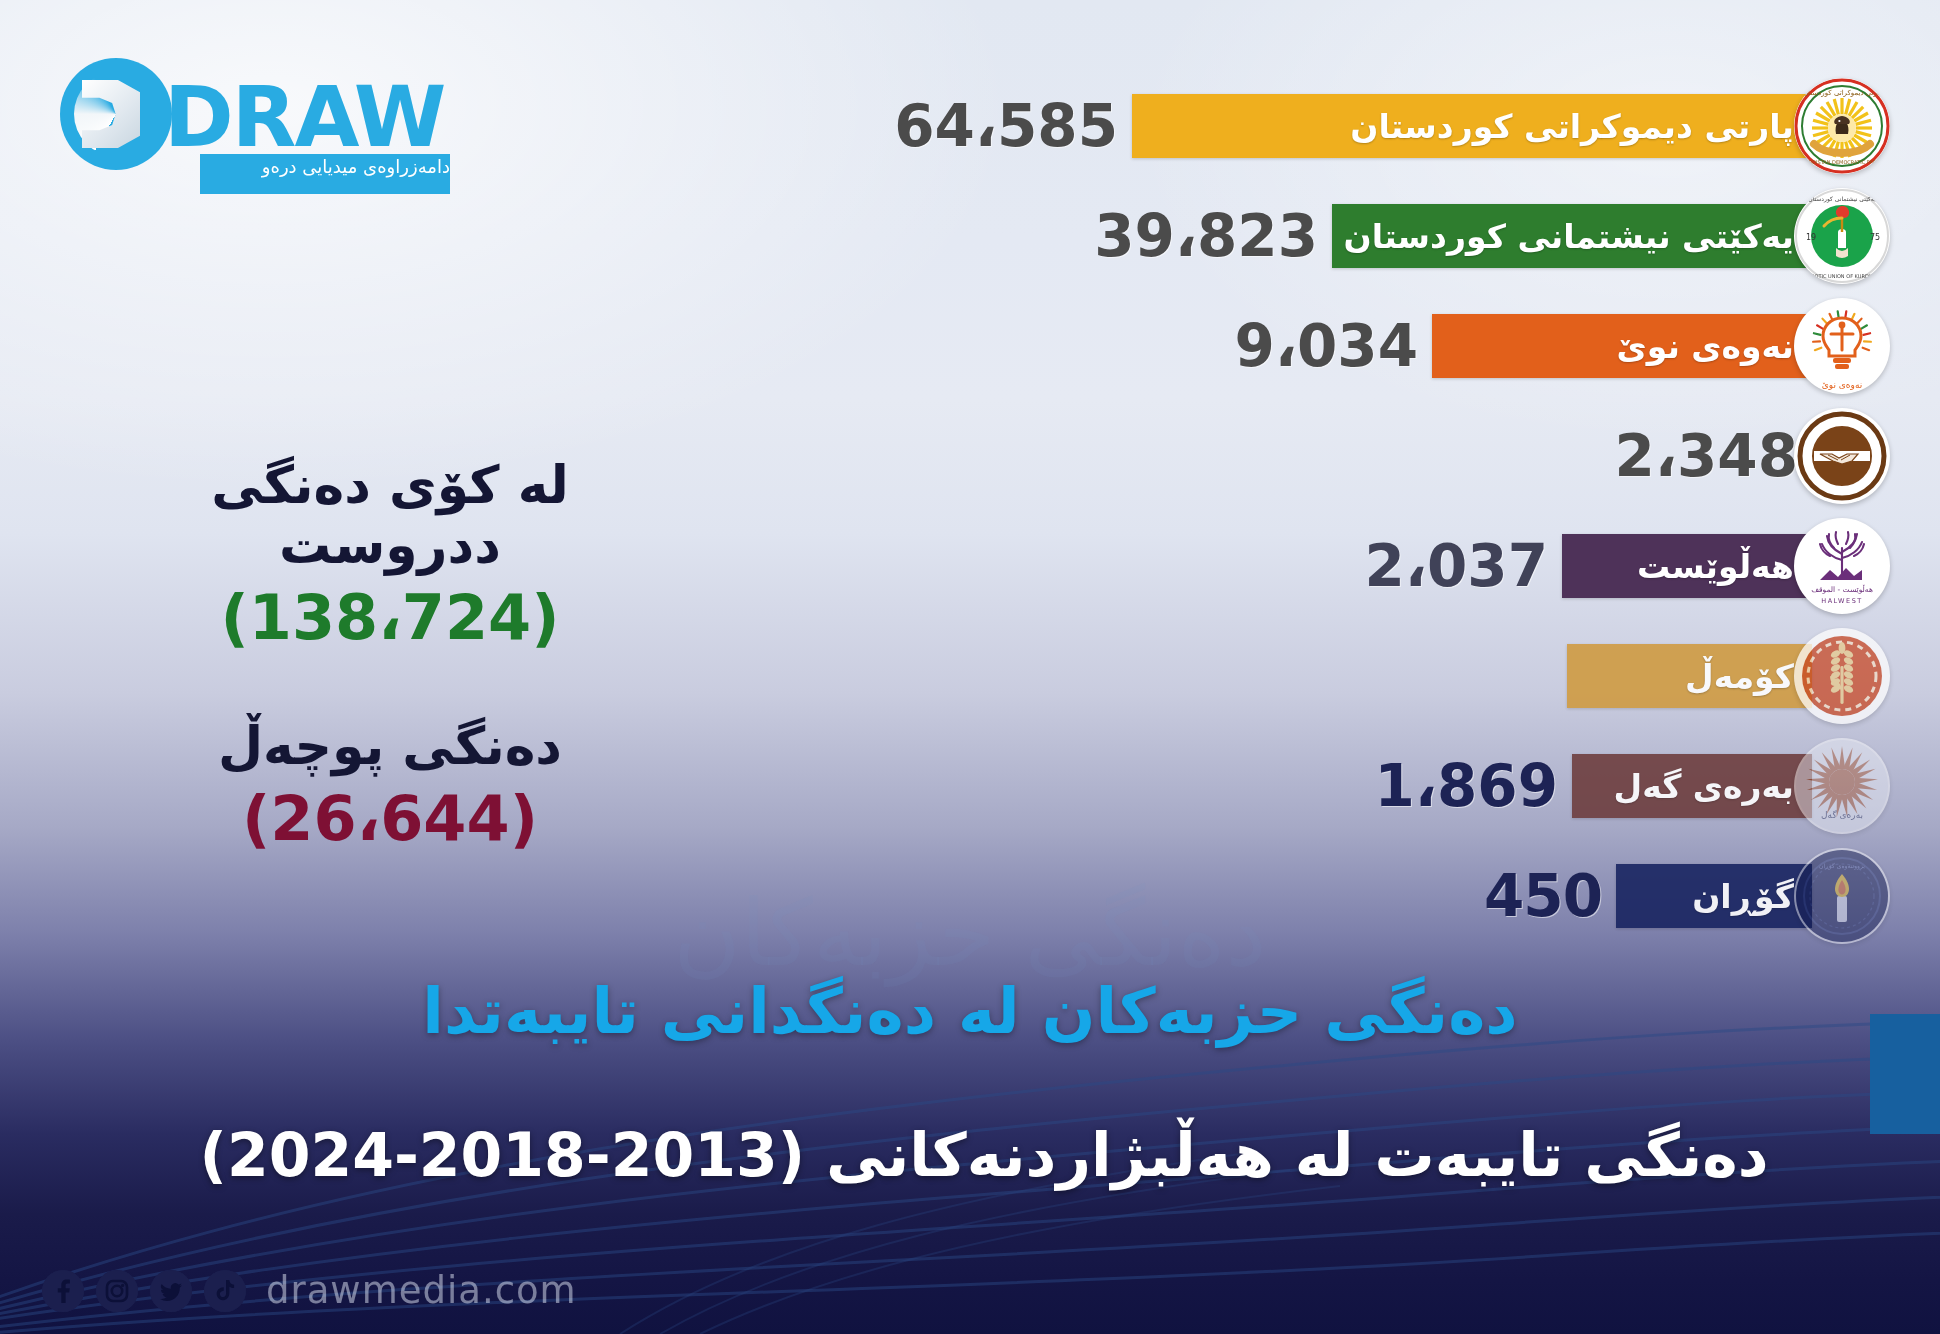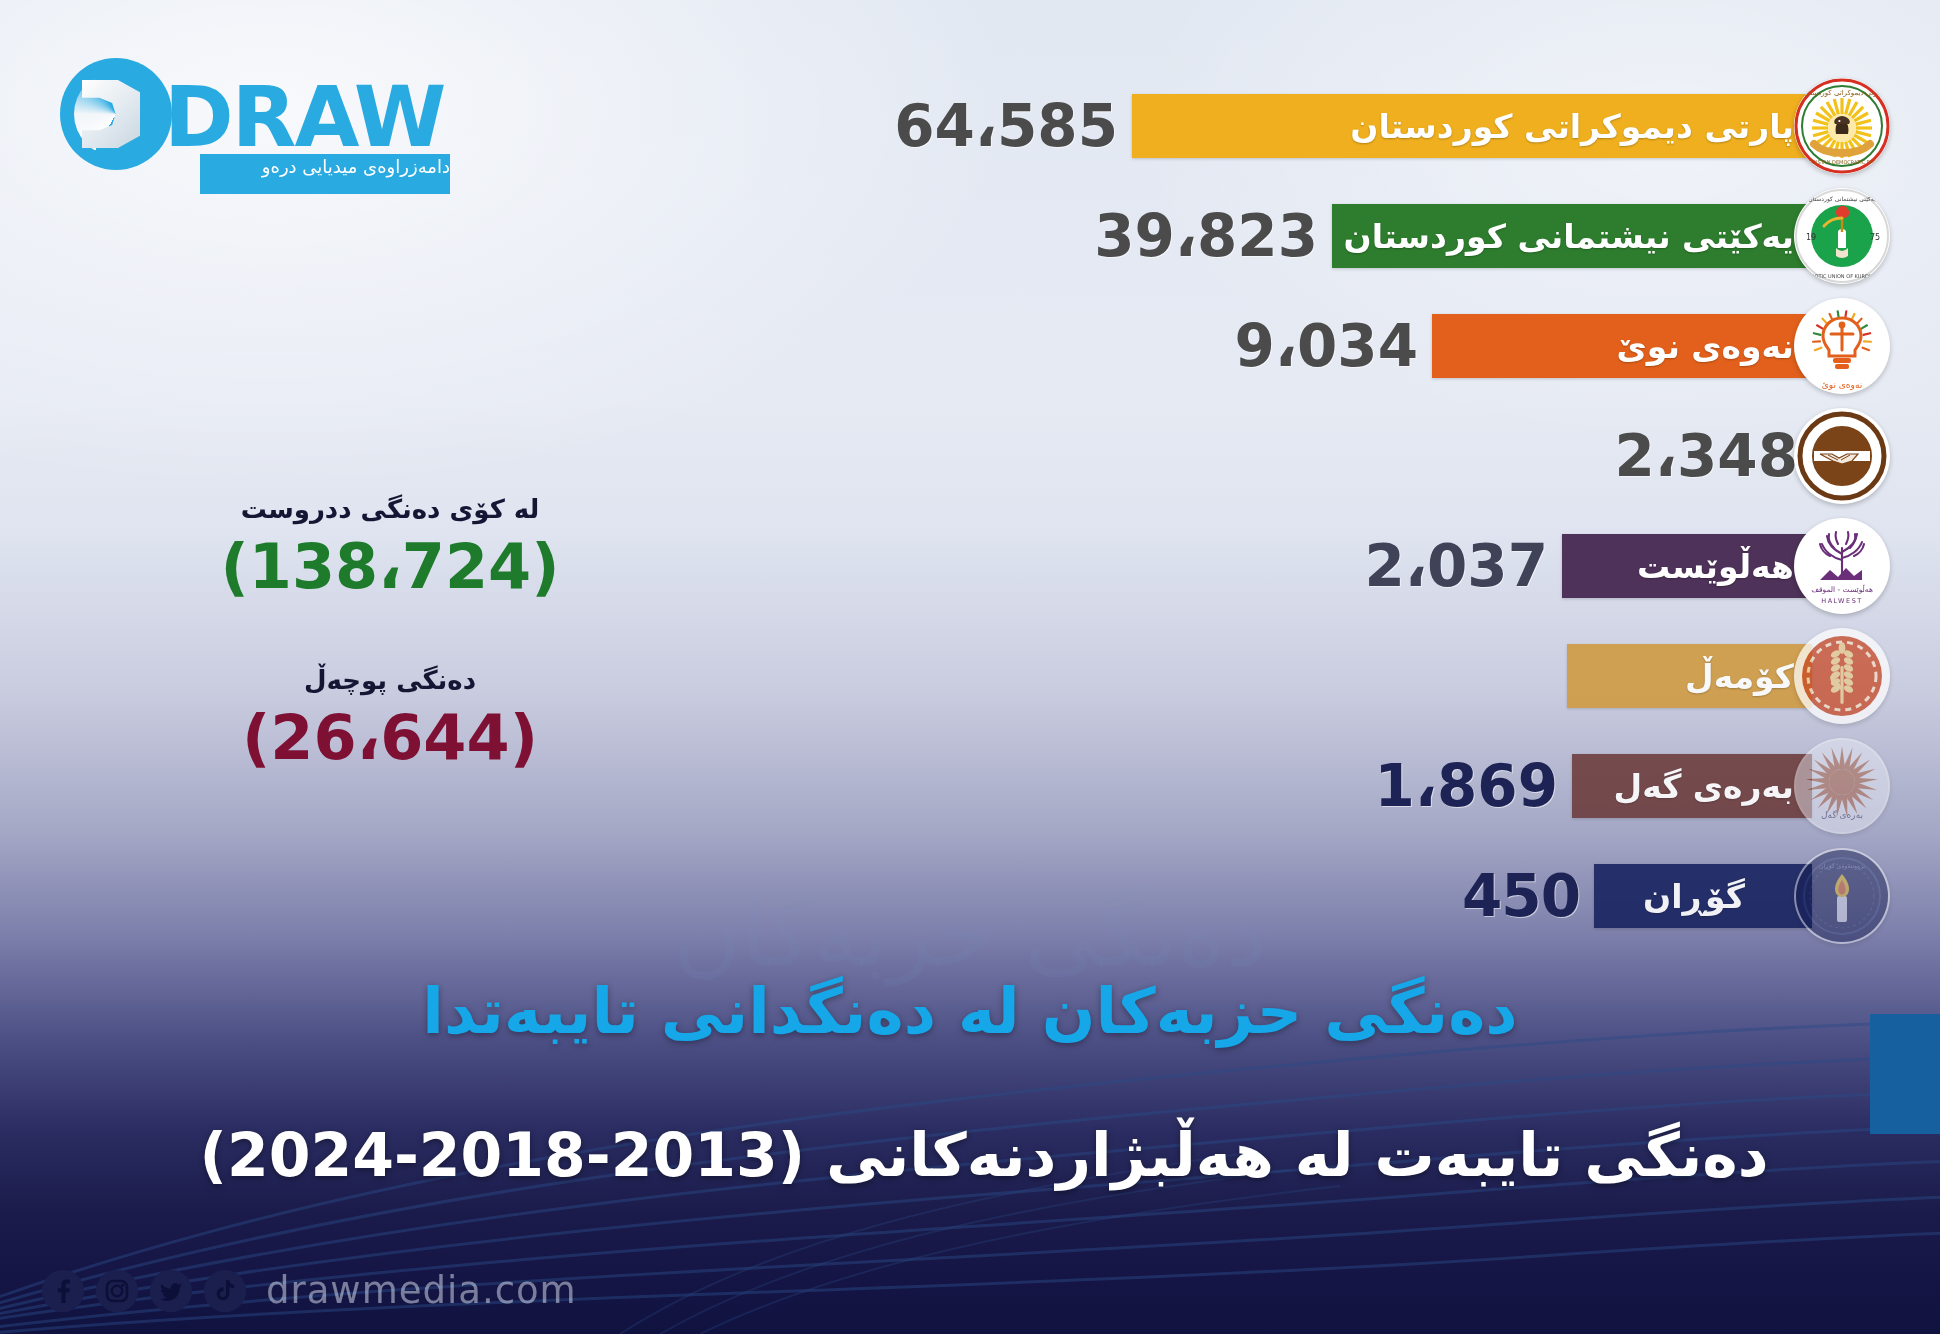--- a/index.html
+++ b/index.html
@@ -83,21 +83,21 @@
   }
   .emblem{
     width:96px;height:96px;border-radius:50%;flex:0 0 96px;margin-left:-18px;
     position:relative;background:#fff;box-shadow:0 2px 5px rgba(0,0,0,.22);
     overflow:hidden;
   }
   .emblem svg{position:absolute;left:0;top:0;width:96px;height:96px;}
 
   
   #summary{position:absolute;left:130px;top:455px;width:520px;direction:rtl;text-align:center;}
-  #summary .lbl{font-size:26px;font-weight:bold;color:#141634;margin-bottom:6px;margin-top:39px;}
+  #summary .lbl{font-size:52px;font-weight:bold;color:#141634;margin-bottom:6px;}
   #summary .num{font-size:62px;font-weight:bold;letter-spacing:-1px;}
   #summary .block2{margin-top:62px;}
 
   
   #title1{
     position:absolute;left:0;right:0;top:975px;text-align:center;
     font-size:63px;font-weight:bold;color:#16A7E8;direction:rtl;
     text-shadow:0 2px 6px rgba(0,0,0,.35);
   }
   #title2{
@@ -357,21 +357,21 @@
               <polygon points="0,-36 3.2,-13 -3.2,-13" fill="#a9542c" transform="rotate(325.7142857142857)"></polygon>
               <polygon points="0,-36 3.2,-13 -3.2,-13" fill="#a9542c" transform="rotate(342.85714285714283)"></polygon>
           <circle r="13" fill="#a9542c"></circle>
         </g>
         <text x="48" y="80" text-anchor="middle" font-size="9" fill="#1b2250">بەرەی گەل</text>
       </svg>
         </div>
       </div>
       <div class="row">
         <div class="val" style="color: rgb(29, 35, 85);">450</div>
-        <div class="bar" style="width: 218px; background: rgb(22, 34, 95); opacity: 0.88; justify-content: center;">
+        <div class="bar" style="width: 196px; background: rgb(22, 34, 95); opacity: 0.88;">
           <span class="pname">گۆڕان</span>
         </div>
         <div class="emblem" style="opacity: 0.45;">
       <svg viewBox="0 0 96 96">
         <circle cx="48" cy="48" r="46" fill="#121a4e"></circle>
         <circle cx="48" cy="48" r="38" fill="none" stroke="#2c3a78" stroke-width="2"></circle>
         <circle cx="48" cy="48" r="32" fill="none" stroke="#2c3a78" stroke-width="1.2" stroke-dasharray="3 3"></circle>
         <rect x="43" y="48" width="10" height="26" rx="2" fill="#e9eef7"></rect>
         <path d="M48 26 C 43 32 41 37 41 41 c0 5 3.2 8 7 8 s7-3 7-8 c0-4-2-9-7-15 Z" fill="#f3c318"></path>
         <path d="M48 32 C 45.4 36 44.4 39 44.4 41.6 c0 3.2 1.7 5 3.6 5 s3.6-1.8 3.6-5 C51.6 39 50.6 36 48 32 Z" fill="#e2601b"></path>

